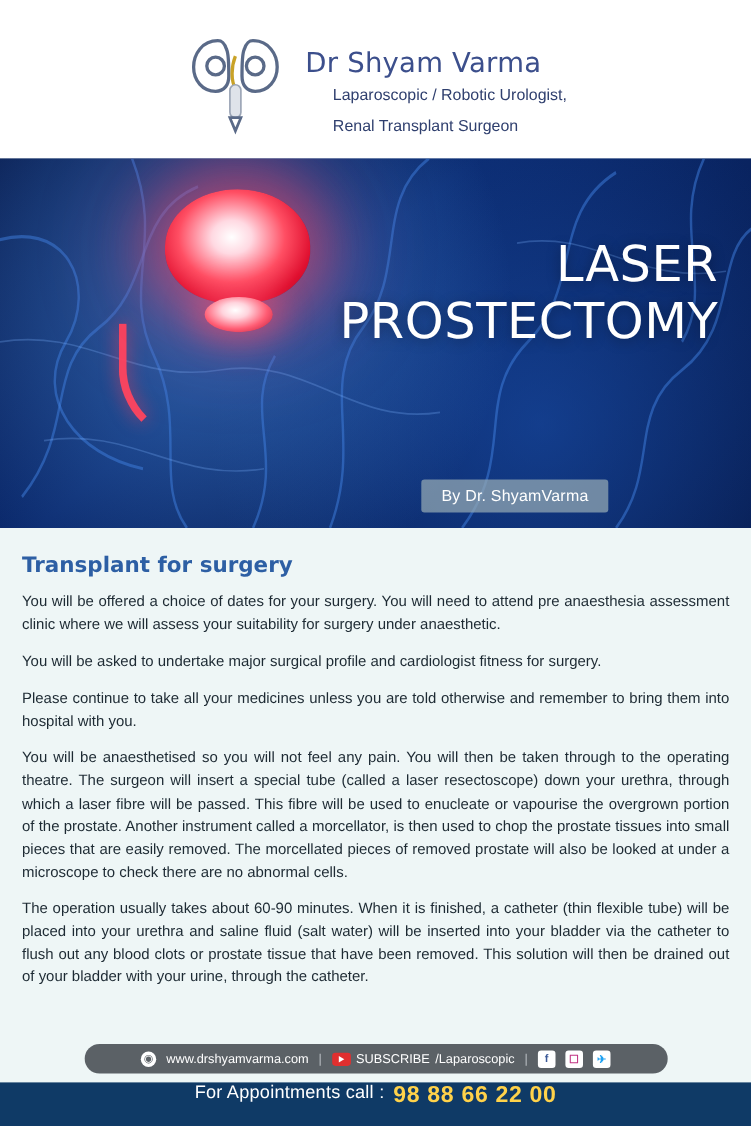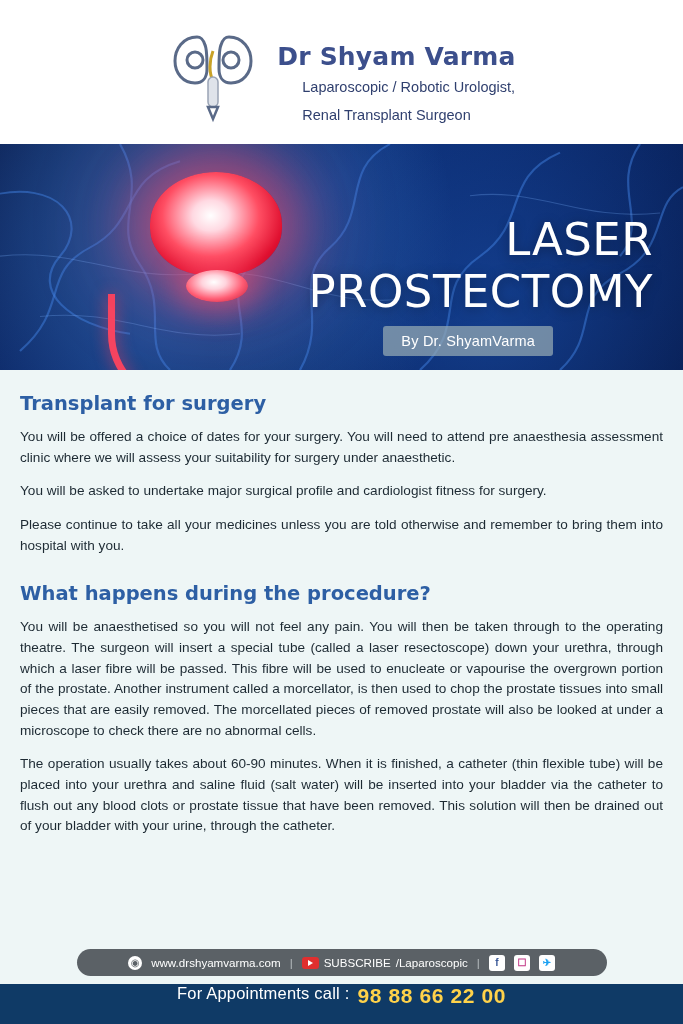--- a/index.html
+++ b/index.html
@@ -32,38 +32,38 @@
     flex: 0 0 auto;
   }
   .brand {
     display: flex;
     flex-direction: column;
     align-items: flex-start;
     padding-top: 10px;
   }
   .brand-name {
     font-size: 25px;
-    font-weight: bold;
+    font-weight: normal;
     color: #3c4f8c;
     letter-spacing: .2px;
     font-family: "DejaVu Sans", sans-serif;
   }
   .brand-sub {
     font-size: 14.5px;
     color: #2f3f6e;
     line-height: 1.45;
     margin-top: 6px;
     font-family: "Liberation Sans", sans-serif;
     margin-left: 25px;
   }
 
   
   .hero {
     position: relative;
-    height: 226px;
+    height: 336px;
     overflow: hidden;
     background:
       radial-gradient(circle at 27% 38%, rgba(80,150,230,.55) 0%, rgba(10,40,110,0) 52%),
       radial-gradient(circle at 72% 72%, rgba(30,90,190,.5) 0%, rgba(5,20,70,0) 55%),
       linear-gradient(140deg, #071a4d 0%, #0b2a6e 40%, #06194a 100%);
   }
   .hero svg.veins { position: absolute; inset: 0; width: 100%; height: 100%; }
   .bladder {
     position: absolute;
     left: 150px; top: 28px;
@@ -255,21 +255,20 @@
     </div>
     <div class="byline">By Dr. ShyamVarma</div>
   </div>
 
   <div class="content">
     <h2 class="section-title">Transplant for surgery</h2>
     <p class="para">You will be offered a choice of dates for your surgery. You will need to attend pre anaesthesia assessment clinic where we will assess your suitability for surgery under anaesthetic.</p>
     <p class="para">You will be asked to undertake major surgical profile and cardiologist fitness for surgery.</p>
     <p class="para">Please continue to take all your medicines unless you are told otherwise and remember to bring them into hospital with you.</p>
 
-    <h2 class="section-title second">What happens during the procedure?</h2>
     <p class="para">You will be anaesthetised so you will not feel any pain. You will then be taken through to the operating theatre. The surgeon will insert a special tube (called a laser resectoscope) down your urethra, through which a laser fibre will be passed. This  fibre will be used to enucleate or vapourise the overgrown portion of the prostate. Another instrument called a morcellator, is then used to chop the prostate tissues into small pieces that are easily removed. The morcellated pieces of removed prostate will also be looked at under a microscope to check there are no abnormal cells.</p>
     <p class="para">The operation usually takes about 60-90 minutes. When it is finished, a catheter (thin flexible tube) will be placed into your urethra and saline fluid (salt water) will be inserted into your bladder via the catheter to flush out any blood clots or prostate tissue that have been removed. This solution will then be drained out of your bladder with your urine, through the catheter.</p>
   </div>
 
   <div class="footer">
     <div class="footer-bar">
       <span class="globe">◉</span>
       <span>www.drshyamvarma.com</span>
       <span class="sep">|</span>
       <span class="yt">

